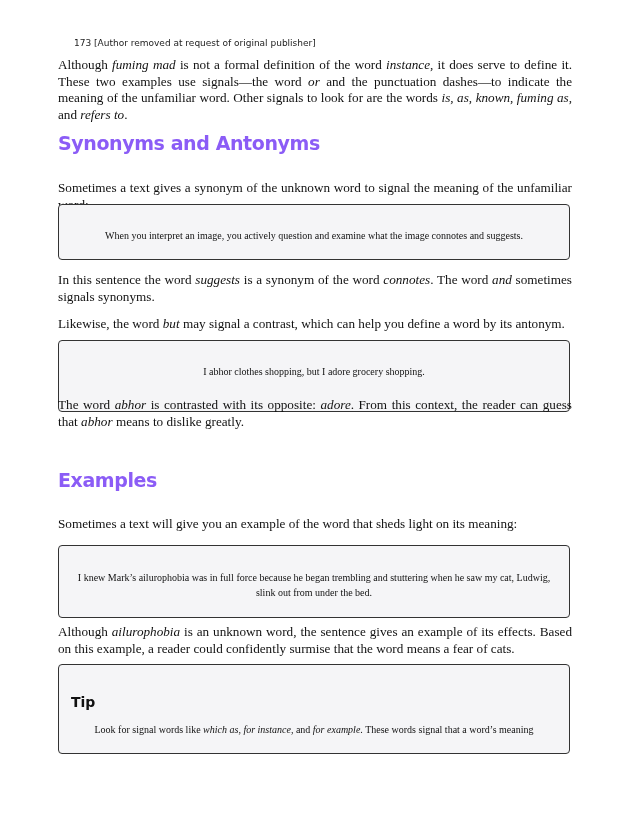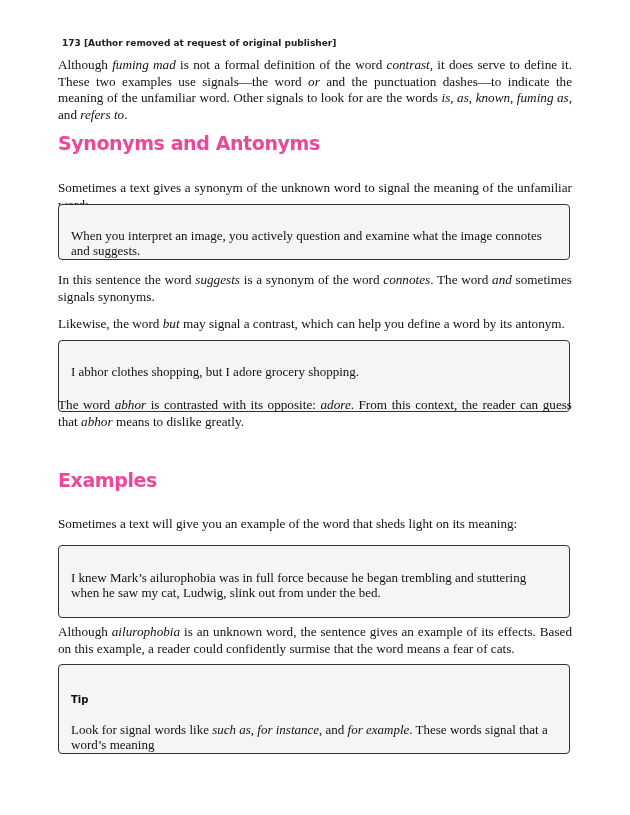--- a/index.html
+++ b/index.html
@@ -1,32 +1,32 @@
 <!DOCTYPE html>
 <html><head>
 <meta charset="utf-8">
 <style>
   html, body { margin: 0; padding: 0; background: #ffffff; }
   body { width: 630px; height: 815px; position: relative; overflow: hidden; color: #111; }
   .page { position: absolute; left: 58px; top: 0; width: 514px; }
-  .running-head { position: absolute; top: 38px; left: 4px; font-family: "DejaVu Sans", sans-serif; font-size: 9px; color: #222; white-space: nowrap; font-weight: bold; }
+  .running-head { position: absolute; top: 38px; left: 16px; font-family: "DejaVu Sans", sans-serif; font-size: 9px; color: #222; white-space: nowrap; }
   p.body { font-family: "Liberation Serif", serif; font-size: 13.2px; line-height: 16.5px; margin: 0; text-align: justify; position: absolute; left: 0; width: 514px; }
-  h2 { font-family: "DejaVu Sans", sans-serif; font-weight: bold; font-size: 19px; letter-spacing: -0.4px; margin: 0; position: absolute; left: 0; color: #ec4899; }
+  h2 { font-family: "DejaVu Sans", sans-serif; font-weight: bold; font-size: 19px; letter-spacing: -0.4px; margin: 0; position: absolute; left: 0; color: #8b5cf6; }
   .box { position: absolute; left: 0; width: 512px; background: #f5f5f7; border: 1px solid #333; border-radius: 4px; box-sizing: border-box; }
-  .box p { font-family: "Liberation Serif", serif; font-size: 13px; line-height: 15px; margin: 0; position: absolute; left: 12px; right: 12px; }
-  .tip-title { font-family: "DejaVu Sans", sans-serif; font-weight: bold; font-size: 10px; position: absolute; left: 12px; }
+  .box p { font-family: "Liberation Serif", serif; font-size: 10px; line-height: 15px; margin: 0; position: absolute; left: 12px; right: 12px; text-align: center; }
+  .tip-title { font-family: "DejaVu Sans", sans-serif; font-weight: bold; font-size: 14px; position: absolute; left: 12px; }
   i { font-style: italic; }
 </style>
 </head>
 <body>
 
 <div class="page">
   <div class="running-head">173  [Author removed at request of original publisher]</div>
 
-  <p class="body" style="top:57px">Although <i>fuming mad</i> is not a formal definition of the word <i>contrast</i>, it does serve to define it. These two examples use signals—the word <i>or</i> and the punctuation dashes—to indicate the meaning of the unfamiliar word. Other signals to look for are the words <i>is</i>, <i>as</i>, <i>known</i>, <i>fuming as</i>, and <i>refers to</i>.</p>
+  <p class="body" style="top:57px">Although <i>fuming mad</i> is not a formal definition of the word <i>instance</i>, it does serve to define it. These two examples use signals—the word <i>or</i> and the punctuation dashes—to indicate the meaning of the unfamiliar word. Other signals to look for are the words <i>is</i>, <i>as</i>, <i>known</i>, <i>fuming as</i>, and <i>refers to</i>.</p>
 
   <h2 style="top:132px">Synonyms and Antonyms</h2>
 
   <p class="body" style="top:180px">Sometimes a text gives a synonym of the unknown word to signal the meaning of the unfamiliar word:</p>
 
   <div class="box" style="top:204px;height:56px">
     <p style="top:23px">When you interpret an image, you actively question and examine what the image connotes and suggests.</p>
   </div>
 
   <p class="body" style="top:272px">In this sentence the word <i>suggests</i> is a synonym of the word <i>connotes</i>. The word <i>and</i> sometimes signals synonyms.</p>
@@ -44,15 +44,15 @@
   <p class="body" style="top:516px">Sometimes a text will give you an example of the word that sheds light on its meaning:</p>
 
   <div class="box" style="top:545px;height:73px">
     <p style="top:24px">I knew Mark’s ailurophobia was in full force because he began trembling and stuttering when he saw my cat, Ludwig, slink out from under the bed.</p>
   </div>
 
   <p class="body" style="top:624px">Although <i>ailurophobia</i> is an unknown word, the sentence gives an example of its effects. Based on this example, a reader could confidently surmise that the word means a fear of cats.</p>
 
   <div class="box" style="top:664px;height:90px">
     <span class="tip-title" style="top:29px">Tip</span>
-    <p style="top:57px">Look for signal words like <i>such as</i>, <i>for instance</i>, and <i>for example</i>. These words signal that a word’s meaning</p>
+    <p style="top:57px">Look for signal words like <i>which as</i>, <i>for instance</i>, and <i>for example</i>. These words signal that a word’s meaning</p>
   </div>
 </div>
 
 </body></html>

